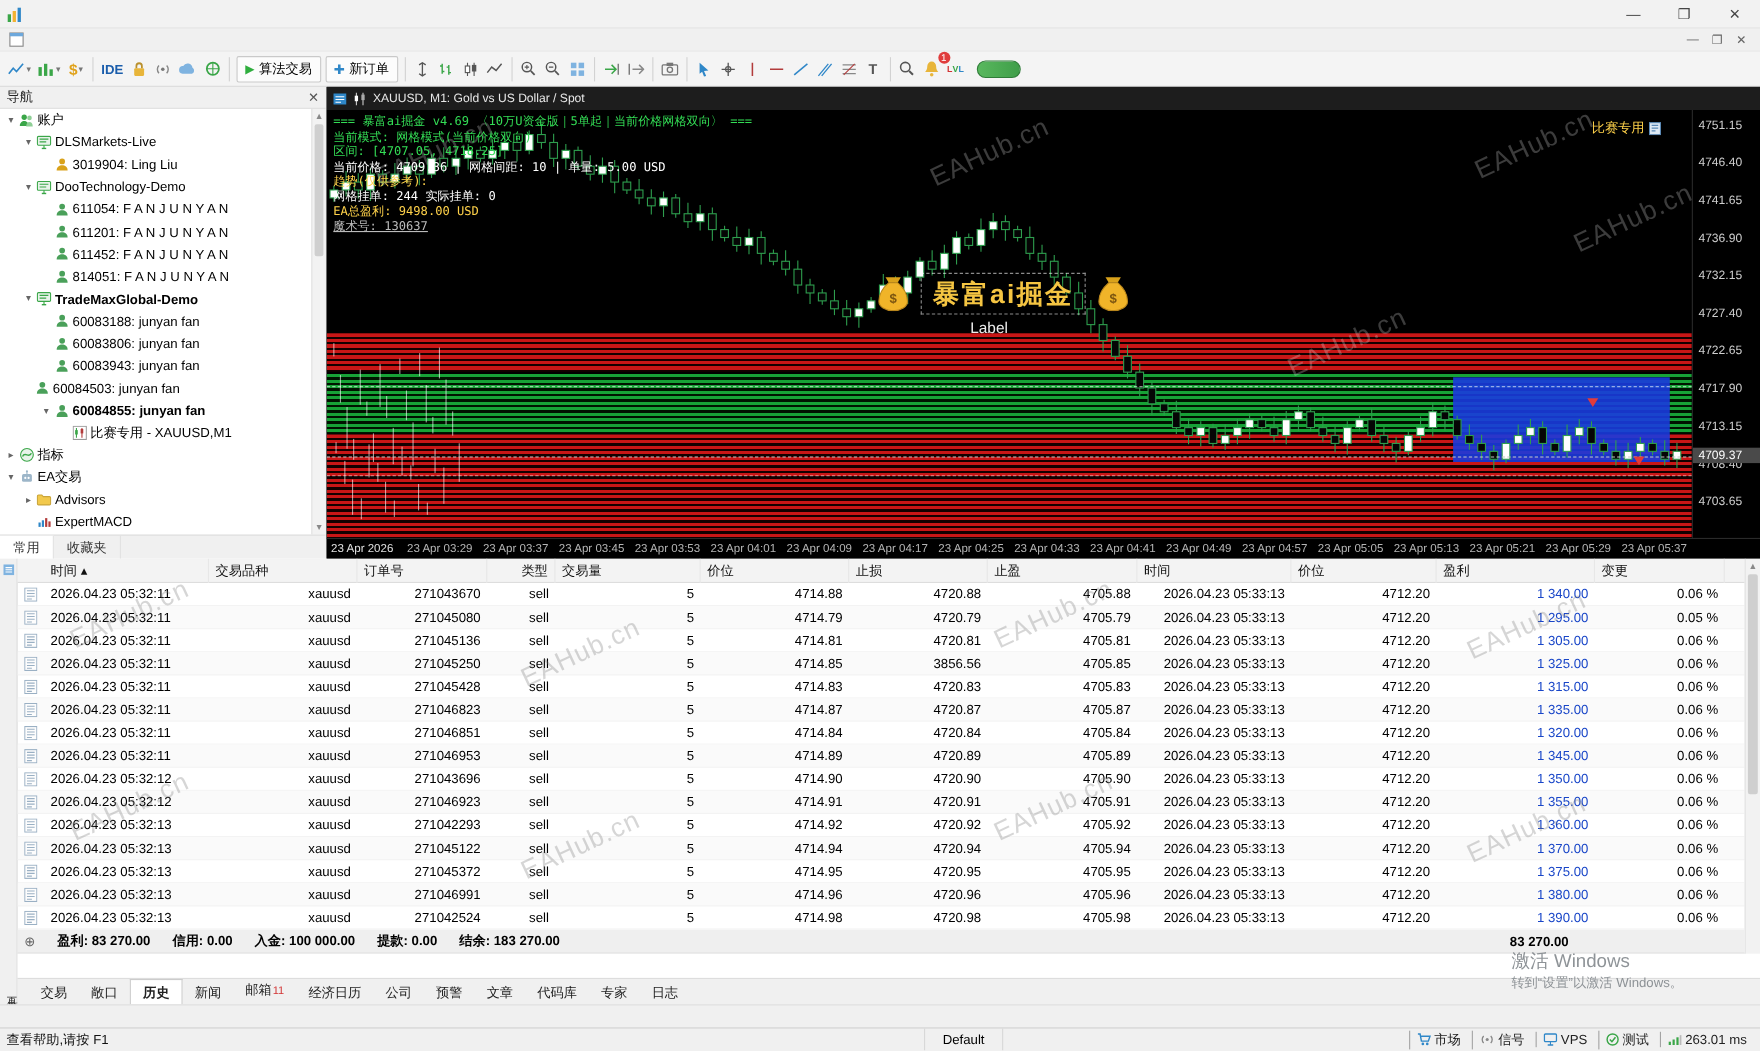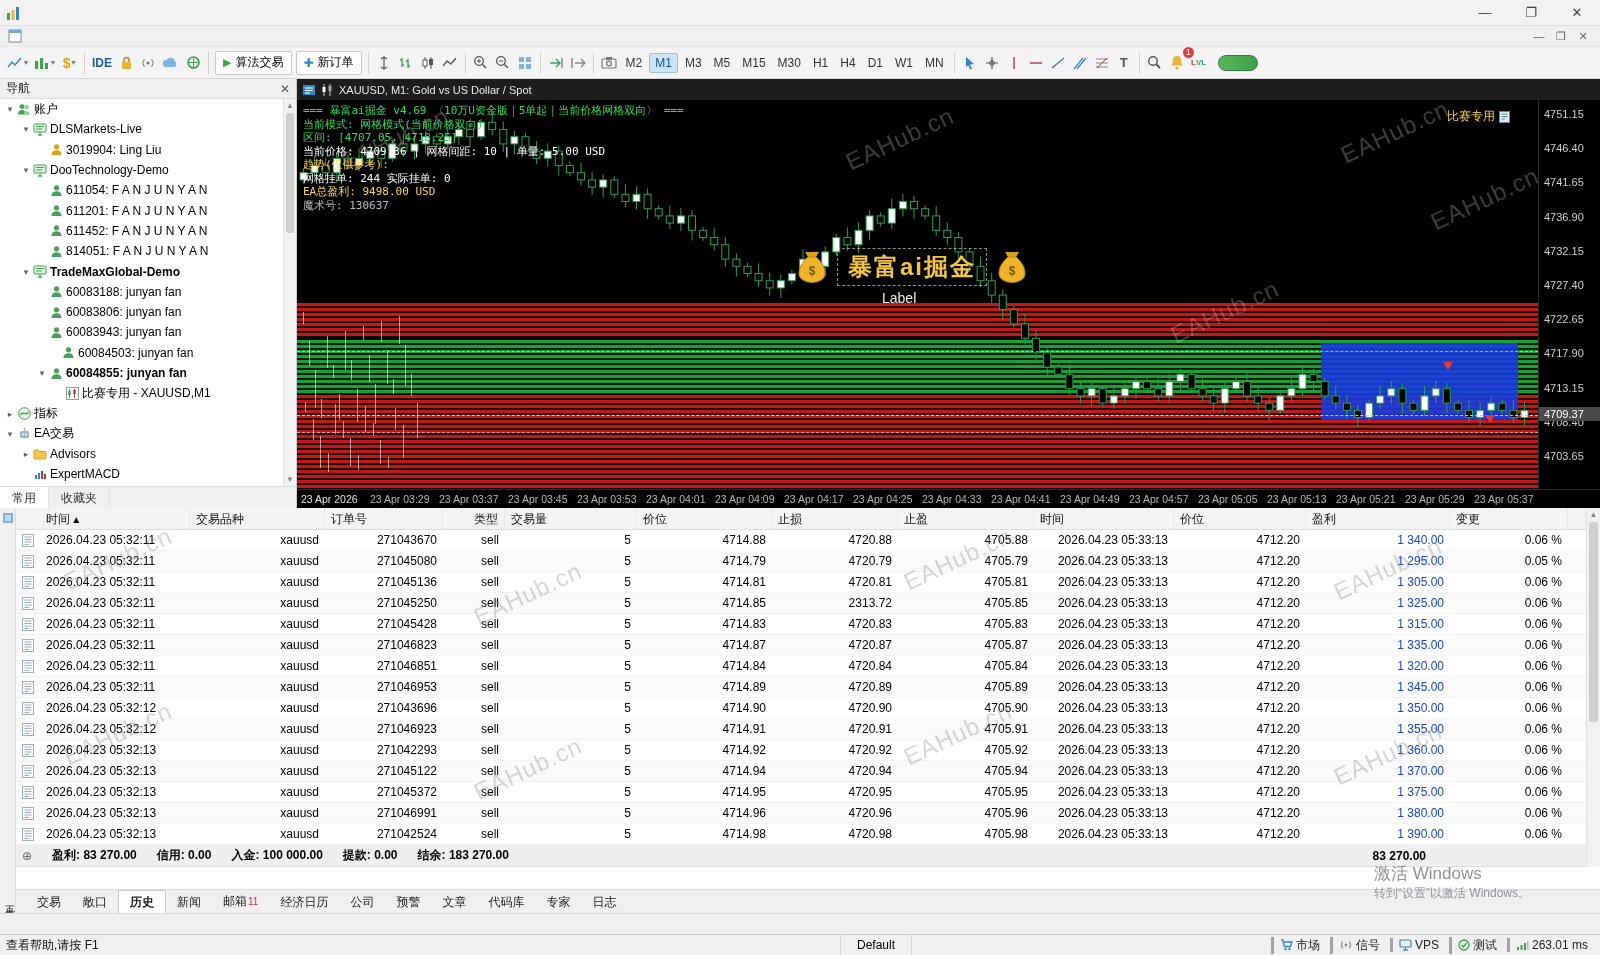--- a/index.html
+++ b/index.html
@@ -98,21 +98,21 @@
   #spacer{position:absolute;left:0;right:0;top:405px;height:21px;background:#f0f0f0;border-top:1px solid #ddd;}
   #activate{position:absolute;right:70px;top:354px;text-align:left;color:rgba(130,135,140,.9);z-index:8;pointer-events:none;}
   #activate .l1{font-size:17px;}
   #activate .l2{font-size:12px;}
 
   
   #statusbar{position:absolute;top:934px;left:0;right:0;height:21px;background:#f0f0f0;border-top:1px solid #cfcfcf;display:flex;align-items:center;}
   #statusbar .help{margin-left:6px;color:#111;}
   #statusbar .profile{position:absolute;left:840px;padding:0 16px;border-left:1px solid #d8d8d8;border-right:1px solid #d8d8d8;line-height:20px;}
   .sb-right{margin-left:auto;display:flex;align-items:center;gap:4px;margin-right:6px;}
-  .sb-item{display:flex;align-items:center;gap:3px;padding:0 6px;border-left:3px solid #a3a3a3;color:#222;}
+  .sb-item{display:flex;align-items:center;gap:3px;padding:0 6px;border-left:1px solid #a3a3a3;color:#222;}
   svg{display:block;}
 </style>
 </head>
 <body>
 
 <div id="app">
 
   <div id="titlebar">
     <span>
         <svg width="16" height="16" viewBox="0 0 16 16">
@@ -253,33 +253,20 @@
         </svg>
       </span>
     <span class="tsep"></span>
     <span class="tbtn">
         <svg width="16" height="13" viewBox="0 0 16 13">
           <rect x="1" y="3" width="14" height="9" rx="1" fill="none" stroke="#777" stroke-width="1.2"></rect>
           <rect x="5" y="1" width="6" height="3" fill="#777"></rect>
           <circle cx="8" cy="7.5" r="2.4" fill="none" stroke="#777" stroke-width="1.2"></circle>
         </svg>
       </span>
-    <span id="timeframes" style="display:flex;align-items:center;">
-        <span class="tf">M2</span>
-        <span class="tf active">M1</span>
-        <span class="tf">M3</span>
-        <span class="tf">M5</span>
-        <span class="tf">M15</span>
-        <span class="tf">M30</span>
-        <span class="tf">H1</span>
-        <span class="tf">H4</span>
-        <span class="tf">D1</span>
-        <span class="tf">W1</span>
-        <span class="tf">MN</span>
-      </span>
     <span class="tsep"></span>
     <span class="tbtn">
         <svg width="12" height="14" viewBox="0 0 12 14">
           <path d="M2 1 L10 8 L6 8.5 L8 13 L6 13.6 L4.3 9.2 L2 11 Z" fill="#2f87c8"></path>
         </svg>
       </span>
     <span class="tbtn">
         <svg width="14" height="14" viewBox="0 0 14 14">
           <path d="M7 1 V13 M1 7 H13" stroke="#555" stroke-width="1.2"></path>
           <circle cx="7" cy="7" r="2.4" fill="none" stroke="#555"></circle>
@@ -463,21 +450,21 @@
           <div class="nav-row" style="padding-left: 36px;">
             <span class="nav-exp"></span>
             <span class="nav-ico">
               <svg width="13" height="13" viewBox="0 0 13 13">
                 <circle cx="6.5" cy="3.8" r="2.6" fill="#4aa05a"></circle>
                 <path d="M1.5 12 C1.5 8.5 4 7.2 6.5 7.2 C9 7.2 11.5 8.5 11.5 12 Z" fill="#4aa05a"></path>
               </svg>
             </span>
             <span class="nav-lbl">60083943: junyan fan</span>
           </div>
-          <div class="nav-row" style="padding-left: 48px;">
+          <div class="nav-row" style="padding-left: 18px;">
             <span class="nav-exp"></span>
             <span class="nav-ico">
               <svg width="13" height="13" viewBox="0 0 13 13">
                 <circle cx="6.5" cy="3.8" r="2.6" fill="#4aa05a"></circle>
                 <path d="M1.5 12 C1.5 8.5 4 7.2 6.5 7.2 C9 7.2 11.5 8.5 11.5 12 Z" fill="#4aa05a"></path>
               </svg>
             </span>
             <span class="nav-lbl">60084503: junyan fan</span>
           </div>
           <div class="nav-row" style="padding-left: 36px;">
@@ -581,21 +568,21 @@
       <div id="plot">
 
         <div id="ea-info">
             <div style="color: rgb(51, 221, 85);">=== 暴富ai掘金 v4.69 〈10万U资金版｜5单起｜当前价格网格双向〉 ===</div>
             <div style="color: rgb(51, 221, 85);">当前模式: 网格模式(当前价格双向)</div>
             <div style="color: rgb(51, 221, 85);">区间: [4707.05, 4718.25]</div>
             <div style="color: rgb(255, 255, 255);">当前价格: 4709.36 | 网格间距: 10 | 单量: 5.00 USD</div>
             <div style="color: rgb(255, 210, 74);">趋势(仅供参考):</div>
             <div style="color: rgb(255, 255, 255);">网格挂单: 244 实际挂单: 0</div>
             <div style="color: rgb(255, 210, 74);">EA总盈利: 9498.00 USD</div>
-            <div style="color: rgb(187, 187, 187);">魔术号: 130637</div>
+            <div style="color: rgb(187, 187, 187); text-decoration: underline;">魔术号: 130637</div>
           </div>
         <div id="center-title" style="left: 500px; top: 148px;">
           <span>
               <svg width="30" height="32" viewBox="0 0 30 32">
                 <path d="M11 6 L8 1 H22 L19 6 Z" fill="#d9a21b"></path>
                 <path d="M11 6 H19 C26 12 28 18 28 23 a13 8.5 0 0 1-26 0 C2 18 4 12 11 6 Z" fill="#f0b429" stroke="#b9861c"></path>
                 <text x="15" y="24" text-anchor="middle" font-size="12" fill="#7a5410" font-weight="bold">$</text>
               </svg>
             </span>
           <span class="ttl">暴富ai掘金</span>
@@ -1020,21 +1007,21 @@
               <rect x="0.5" y="0.5" width="11" height="12" fill="#fdfdfd" stroke="#9ab0c4"></rect>
               <path d="M2.5 3 H9.5 M2.5 5.5 H9.5 M2.5 8 H9.5 M2.5 10.5 H7" stroke="#9ab0c4"></path>
             </svg>
           </span>
           <span class="cell" style="width: 150px;">2026.04.23 05:32:11</span>
           <span class="cell num" style="width: 135px;">xauusd</span>
           <span class="cell num" style="width: 118px;">271045250</span>
           <span class="cell num" style="width: 62px;">sell</span>
           <span class="cell num" style="width: 132px;">5</span>
           <span class="cell num" style="width: 135px;">4714.85</span>
-          <span class="cell num" style="width: 126px;">2313.72</span>
+          <span class="cell num" style="width: 126px;">3856.56</span>
           <span class="cell num" style="width: 136px;">4705.85</span>
           <span class="cell num" style="width: 140px;">2026.04.23 05:33:13</span>
           <span class="cell num" style="width: 132px;">4712.20</span>
           <span class="cell num profit" style="width: 144px;">1 325.00</span>
           <span class="cell num" style="width: 118px;">0.06 %</span>
         </div>
         <div class="row">
           <span class="rowico">
             <svg width="12" height="13" viewBox="0 0 12 13">
               <rect x="0.5" y="0.5" width="11" height="12" fill="#fdfdfd" stroke="#9ab0c4"></rect>

